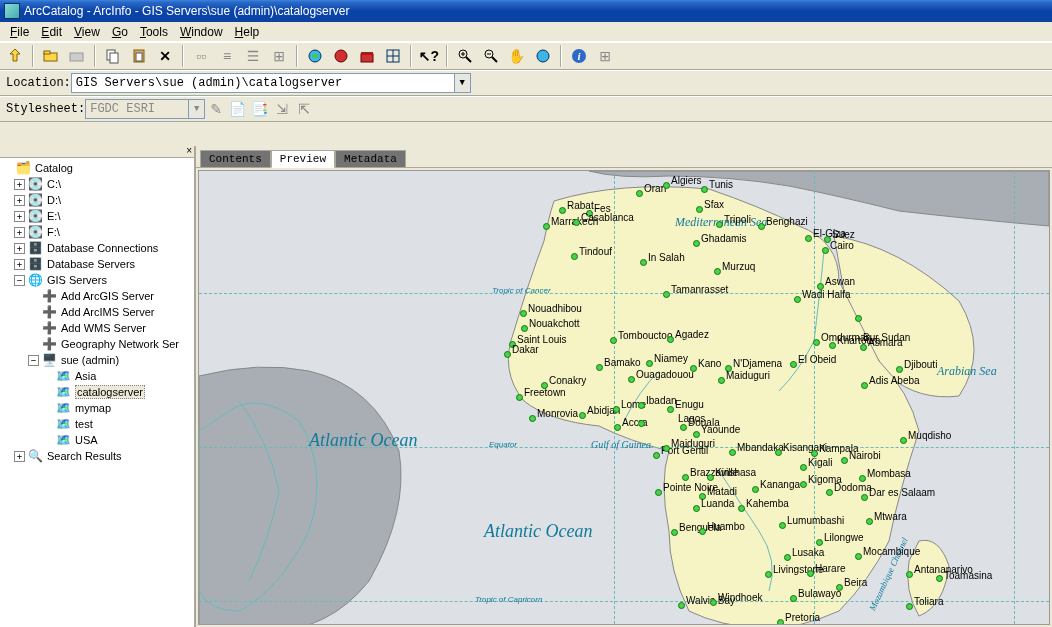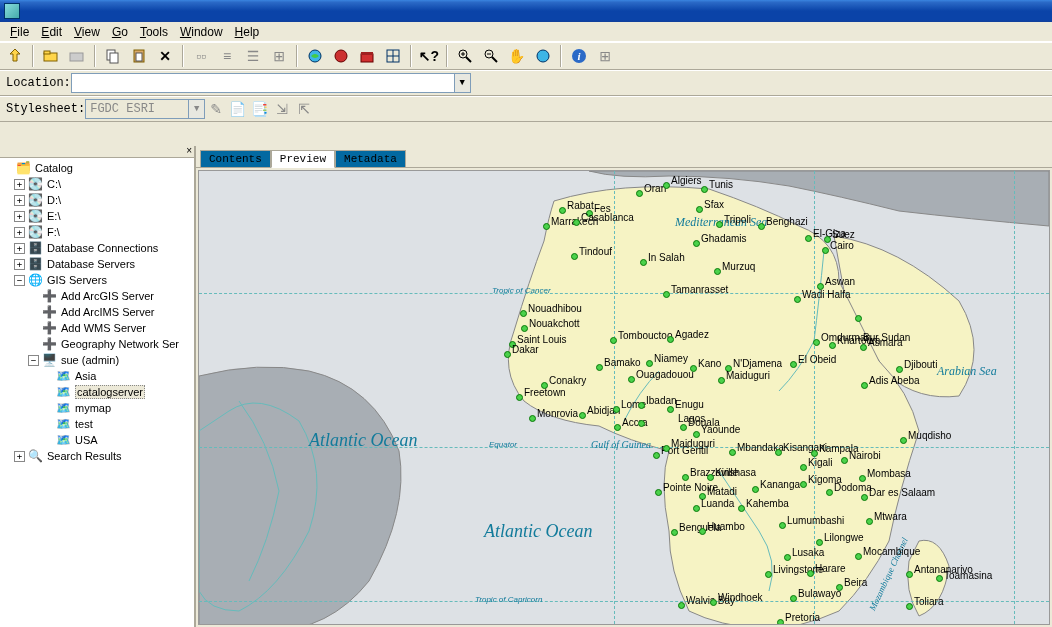--- a/index.html
+++ b/index.html
@@ -143,21 +143,21 @@
   height: 22px;
   display: flex;
   align-items: flex-end;
   padding-left: 4px;
   background: #ece9d8;
   border-bottom: 1px solid #aca899;
 }
 .tab {
   border: 1px solid #aca899;
   border-bottom: none;
-  background: #0369a1;
+  background: #737373;
   padding: 2px 8px;
   font-size: 11px;
   font-family: "Courier New", monospace;
   margin-right: 0px;
   position: relative;
 }
 .tab.active {
   background: #fff;
   border-bottom: 1px solid #fff;
   margin-bottom: -1px;
@@ -209,20 +209,21 @@
   top: 0; bottom: 0;
 }
 svg.worldmap { position: absolute; top: 0; left: 0; }
 .faded { color: #888; }
 </style>
 </head>
 <body>
 
 <div class="titlebar">
   <div class="appicon"></div>
+  <span>ArcCatalog - ArcInfo - GIS Servers\sue (admin)\catalogserver</span>
 </div>
 
 <div class="menubar">
   <span><u>F</u>ile</span>
   <span><u>E</u>dit</span>
   <span><u>V</u>iew</span>
   <span><u>G</u>o</span>
   <span><u>T</u>ools</span>
   <span><u>W</u>indow</span>
   <span><u>H</u>elp</span>
@@ -320,20 +321,21 @@
         <circle cx="8" cy="8" r="7" fill="#2b6ac7"></circle>
         <text x="8" y="12" text-anchor="middle" fill="#fff" font-size="11" font-family="Georgia" font-style="italic" font-weight="bold">i</text>
       </svg>
     </div>
   <div class="tbtn faded">⊞</div>
 </div>
 
 <div class="locbar">
   <label>Location:</label>
   <div class="combo" style="width:400px">
+    <span>GIS Servers\sue (admin)\catalogserver</span>
     <div class="arrow">▼</div>
   </div>
 </div>
 
 <div class="stylbar">
   <label>Stylesheet:</label>
   <div class="combo disabled" style="width:120px">
     <span>FGDC ESRI</span>
     <div class="arrow">▼</div>
   </div>

